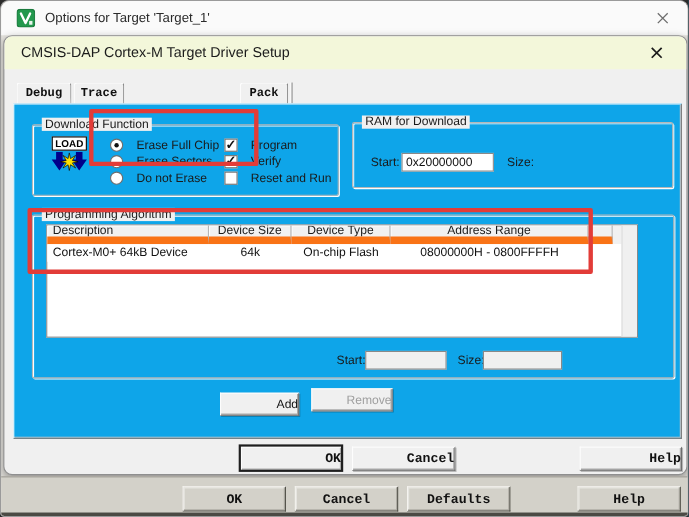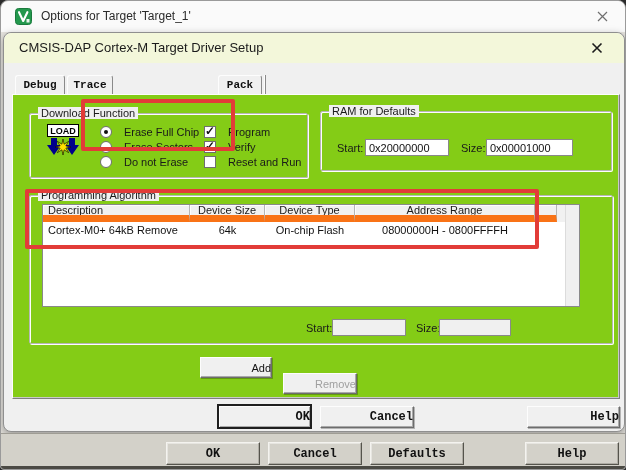--- a/index.html
+++ b/index.html
@@ -32,21 +32,21 @@
   .dlg-titlebar { position:absolute; left:0; top:0; width:100%; height:30px; background:#f3f7da; border-radius:7px 7px 0 0; }
   .dlg-title { position:absolute; left:15px; top:7px; font-size:13px; color:#1b1b1b; }
   .dlg-close { position:absolute; right:14px; top:4px; width:26px; height:22px; display:flex; align-items:center; justify-content:center; }
   
   .tab { position:absolute; top:42px; height:20px; background:#f0f0f0;
     border:1px solid; border-color:#fdfdfd #8a8a8a #f0f0f0 #fdfdfd; border-radius:3px 3px 0 0;
     font-family:"Liberation Mono", monospace; font-weight:700; font-size:11px; color:#111;
     display:flex; align-items:center; justify-content:center; z-index:3; }
   .tab.on { top:39px; height:23px; z-index:5; border-bottom:1px solid #f0f0f0; }
   .tab-divider { position:absolute; top:42px; height:19px; width:2px; background:#fdfdfd; border-right:1px solid #8a8a8a; z-index:2; }
-  .tabpage { position:absolute; left:8px; top:61px; width:608px; height:305px; background:#84cc16;
+  .tabpage { position:absolute; left:8px; top:61px; width:608px; height:305px; background:#0ea5e9;
     border:1px solid; border-color:#fdfdfd #7f7f7f #7f7f7f #fdfdfd; box-shadow: inset -1px -1px 0 #c9c9c9; z-index:4; }
   
   .groupbox { position:absolute; border:1px solid #b7b7b7; border-radius:2px; box-shadow:1px 1px 0 #fdfdfd, inset 1px 1px 0 #fdfdfd; }
   .group-label { position:absolute; top:-7px; left:8px; background:#f0f0f0; padding:0 3px; font-size:11px; color:#1a1a1a; white-space:nowrap; }
   
   .load-icon { position:absolute; left:14px; top:10px; width:38px; height:38px; }
   .load-box { position:absolute; left:3px; top:0; width:32px; height:13px; background:#fff; border:1px solid #000;
     font-size:9px; font-weight:700; letter-spacing:0; color:#000; display:flex; align-items:center; justify-content:center; overflow:hidden;
     font-family:"Liberation Sans", sans-serif; }
   .load-arrows { position:absolute; left:1px; top:14px; }
@@ -156,57 +156,56 @@
           <span class="checkbox on"></span>
           <span class="ctrl-label">Verify</span>
         </div>
         <div class="check-row" style="left:174px; top:41px;">
           <span class="checkbox"></span>
           <span class="ctrl-label">Reset and Run</span>
         </div>
       </div>
 
       <div class="groupbox" style="left:307px; top:16px; width:292px; height:60px;">
-        <span class="group-label">RAM for Defaults</span>
+        <span class="group-label">RAM for Download</span>
         <span class="field-label" style="left:16px; top:30px;">Start:</span>
         <input class="field" style="left: 44px; top: 27px; width: 84px;" value="0x20000000">
         <span class="field-label" style="left:140px; top:30px;">Size:</span>
-        <input class="field" style="left: 165px; top: 27px; width: 87px;" value="0x00001000">
       </div>
 
       <div class="groupbox" style="left:16px; top:100px; width:584px; height:149px;">
         <span class="group-label">Programming Algorithm</span>
 
         <div class="listview" style="left:12px;">
           <div class="lv-head">
             <div class="lv-hcell left" style="width:147px;">Description</div>
             <div class="lv-hcell" style="width:75px;">Device Size</div>
             <div class="lv-hcell" style="width:90px;">Device Type</div>
             <div class="lv-hcell" style="width:180px;">Address Range</div>
             <div class="lv-hcell" style="width:22px;"></div>
           </div>
           <div class="lv-row">
-            <div class="lv-cell left" style="width:147px;">Cortex-M0+ 64kB Remove</div>
+            <div class="lv-cell left" style="width:147px;">Cortex-M0+ 64kB Device</div>
             <div class="lv-cell" style="width:75px;">64k</div>
             <div class="lv-cell" style="width:90px;">On-chip Flash</div>
             <div class="lv-cell" style="width:180px;">08000000H - 0800FFFFH</div>
           </div>
           <div class="lv-scroll"></div>
         </div>
 
         <span class="field-label" style="left:276px; top:126px;">Start:</span>
         <input class="field disabled" style="left: 302px; top: 123px; width: 74px;" value="">
         <span class="field-label" style="left:386px; top:126px;">Size:</span>
         <input class="field disabled" style="left: 409px; top: 123px; width: 72px;" value="">
       </div>
 
       <div class="btn" style="left:187px; top:262px; width:72px; height:21px;">
           <span>Add</span>
         </div>
-      <div class="btn disabled" style="left:270px; top:278px; width:74px; height:21px;">
+      <div class="btn disabled" style="left:270px; top:258px; width:74px; height:21px;">
           <span>Remove</span>
         </div>
     </div>
 
     <div class="btn mono default" style="left:213px; top:371px; width:95px; height:25px;">
         <span>OK</span>
       </div>
     <div class="btn mono" style="left:316px; top:373px; width:94px; height:22px;">
         <span>Cancel</span>
       </div>

